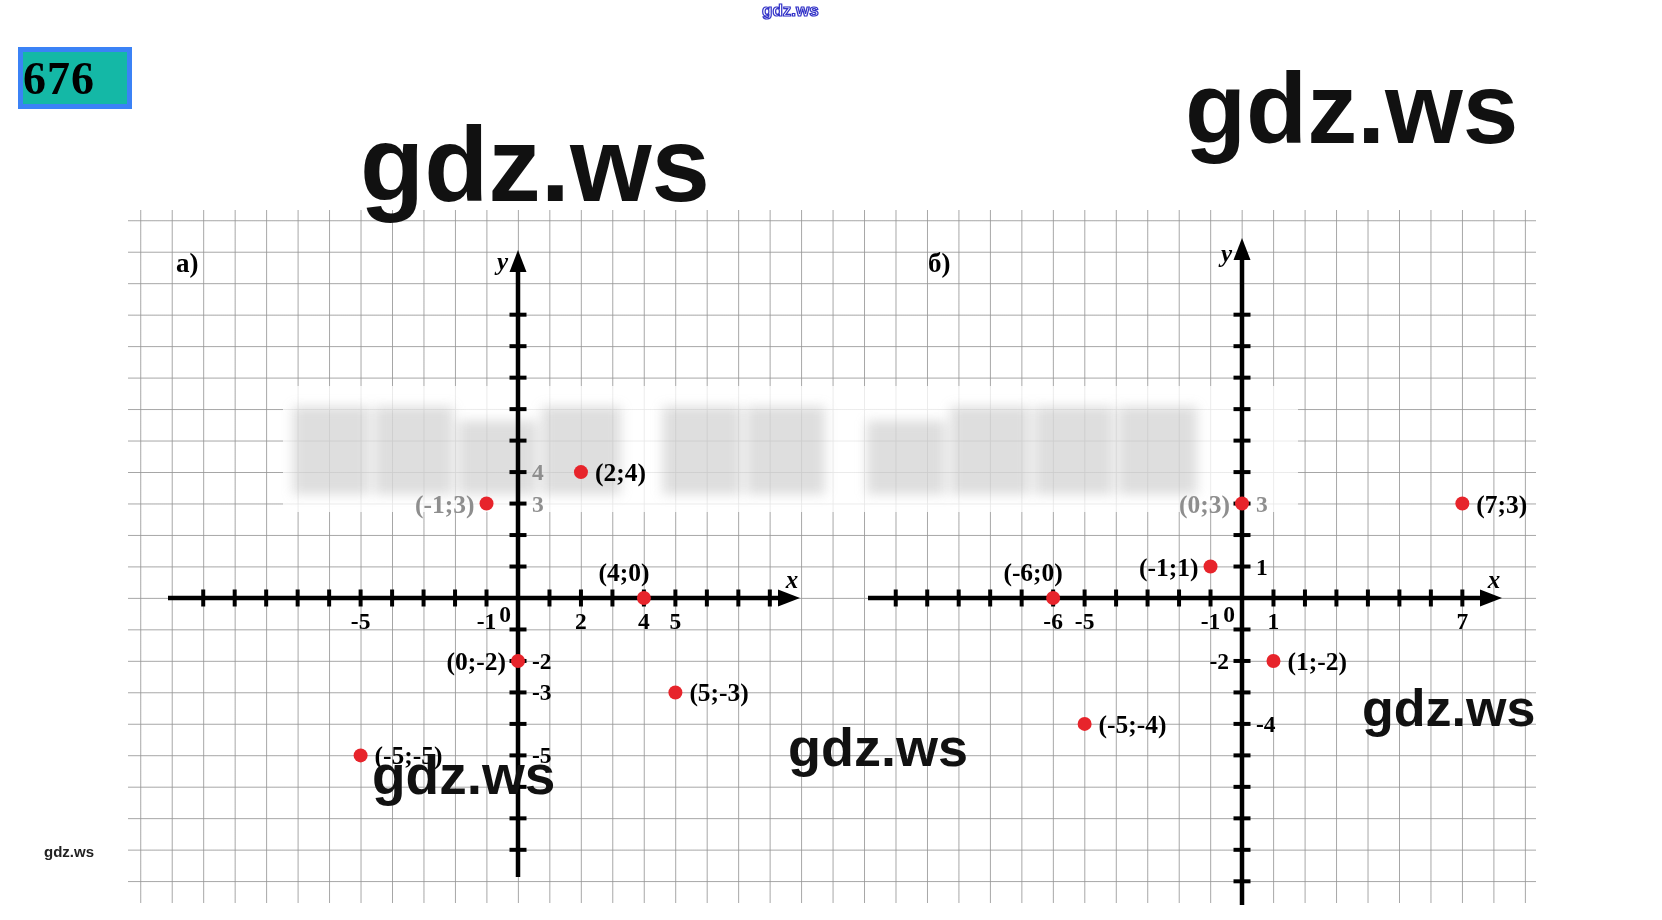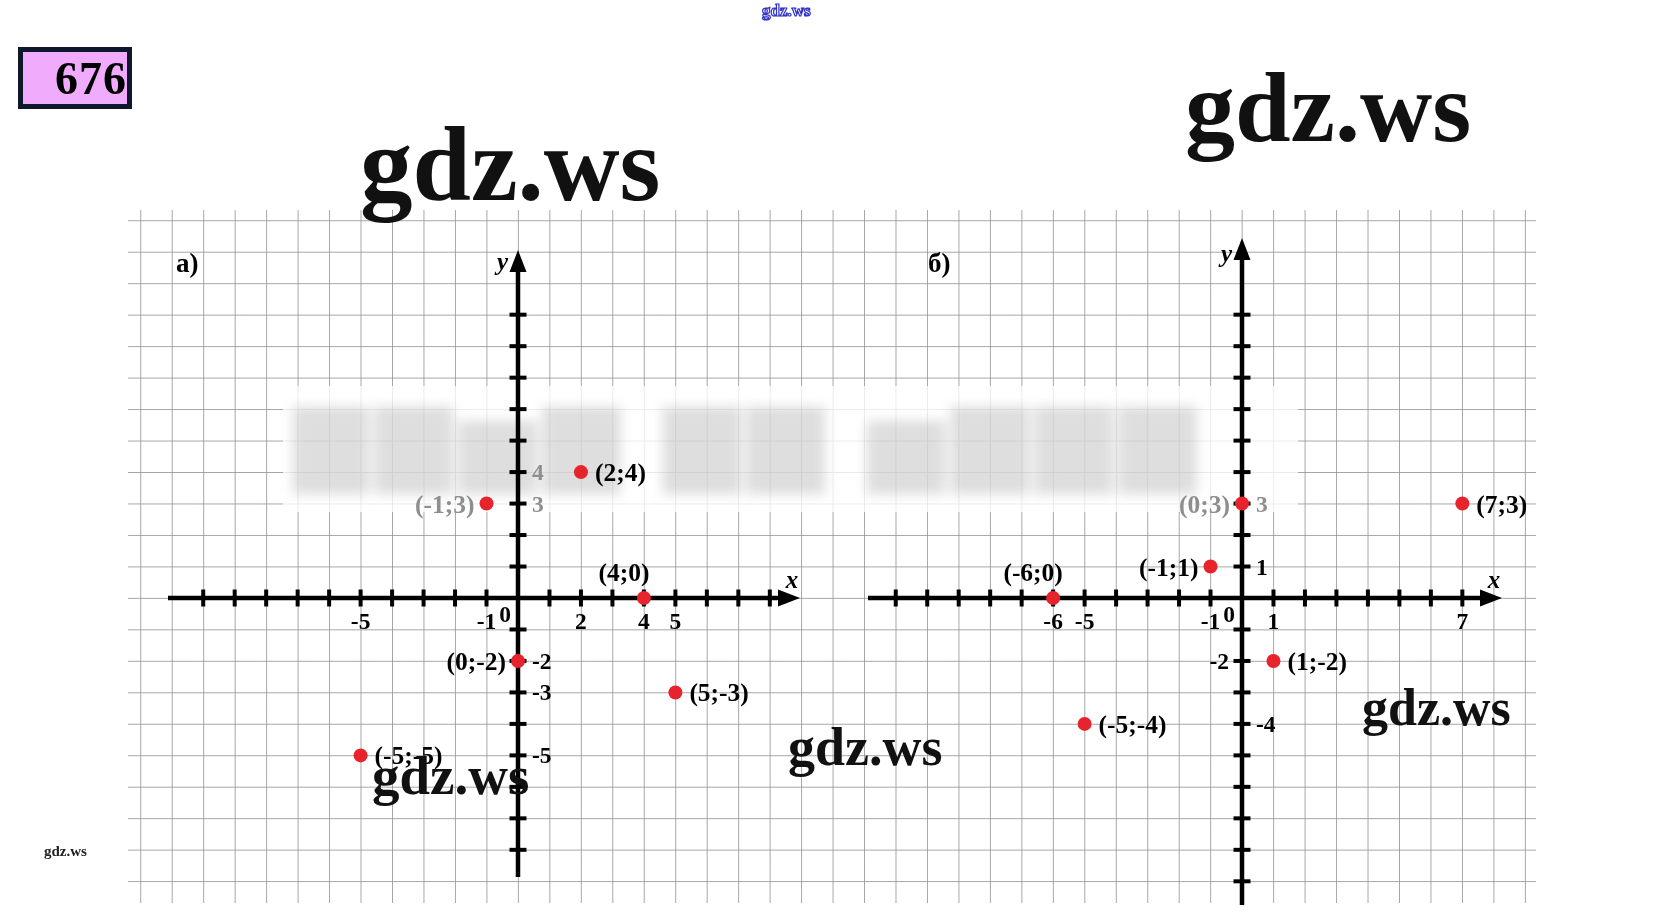--- a/index.html
+++ b/index.html
@@ -15,24 +15,24 @@
   
   .band{position:absolute;left:283px;top:386px;width:1015px;height:126px;z-index:1;
         background:rgba(255,255,255,.78);}
   .ghost{position:absolute;left:10px;top:-6px;width:1000px;height:120px;
          font:700 96px "Liberation Sans",sans-serif;color:rgba(128,128,128,.26);
          filter:blur(6px);letter-spacing:10px;white-space:nowrap;overflow:hidden;}
   .planes{position:absolute;left:0;top:0;width:1662px;height:920px;z-index:2;}
   .planes text{font-family:"Liberation Serif",serif;font-weight:bold;}
   
   .problem{position:absolute;left:18px;top:47px;width:104px;height:52px;z-index:3;
-           border:5px solid #0f172a;background:#f0abfc;display:flex;align-items:center;justify-content:flex-end;
+           border:5px solid #3b82f6;background:#14b8a6;display:flex;align-items:center;justify-content:flex-start;
            font:bold 46px "Liberation Serif",serif;letter-spacing:1px;color:#000;}
   
-  .wm{position:absolute;z-index:3;color:#111;font-family:Liberation Serif, serif;
+  .wm{position:absolute;z-index:3;color:#111;font-family:Liberation Sans, sans-serif;
       font-weight:600;white-space:nowrap;line-height:1;}
   .wm-top-small{left:762px;top:2px;font-size:17px;font-weight:bold;color:#fff;
                 -webkit-text-stroke:1.2px #3434c8;text-shadow:0 0 1px #3434c8;}
   .wm-top-left{left:360px;top:112px;font-size:105px;}
   .wm-top-right{left:1185px;top:58px;font-size:100px;}
   .wm-plane-a{left:372px;top:748px;font-size:55px;}
   .wm-bottom-center{left:788px;top:720px;font-size:54px;}
   .wm-bottom-right{left:1362px;top:682px;font-size:52px;}
   .wm-bottom-left-small{left:44px;top:844px;font-size:15px;font-weight:bold;color:#222;}
 </style>

